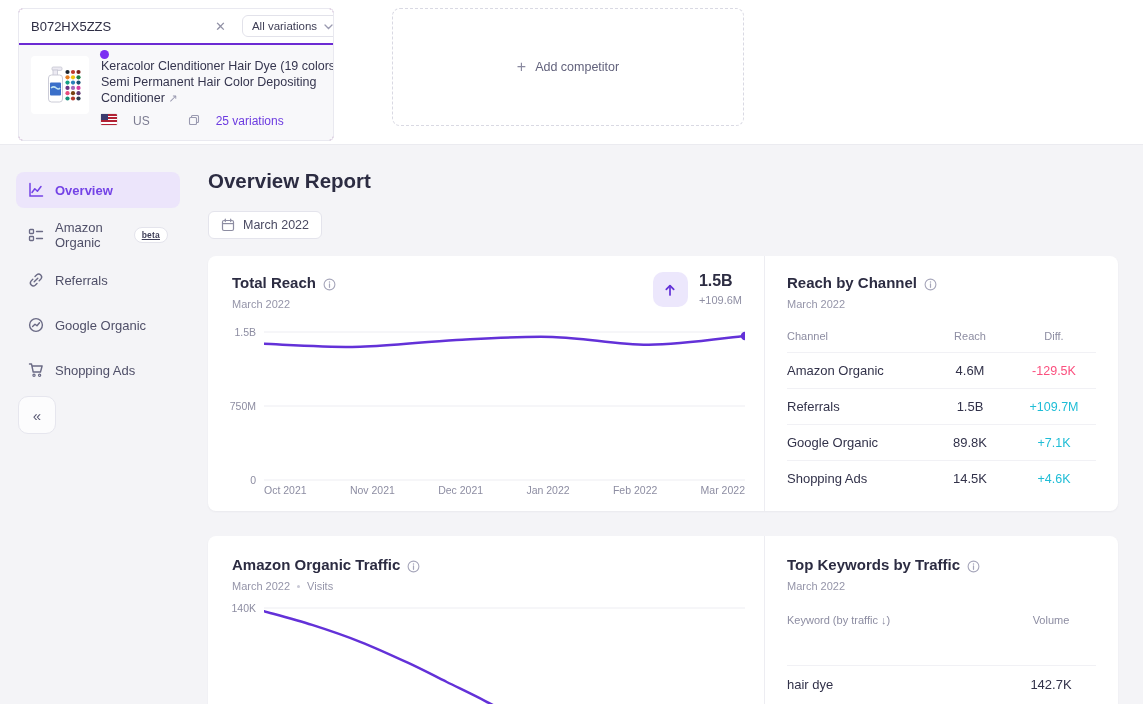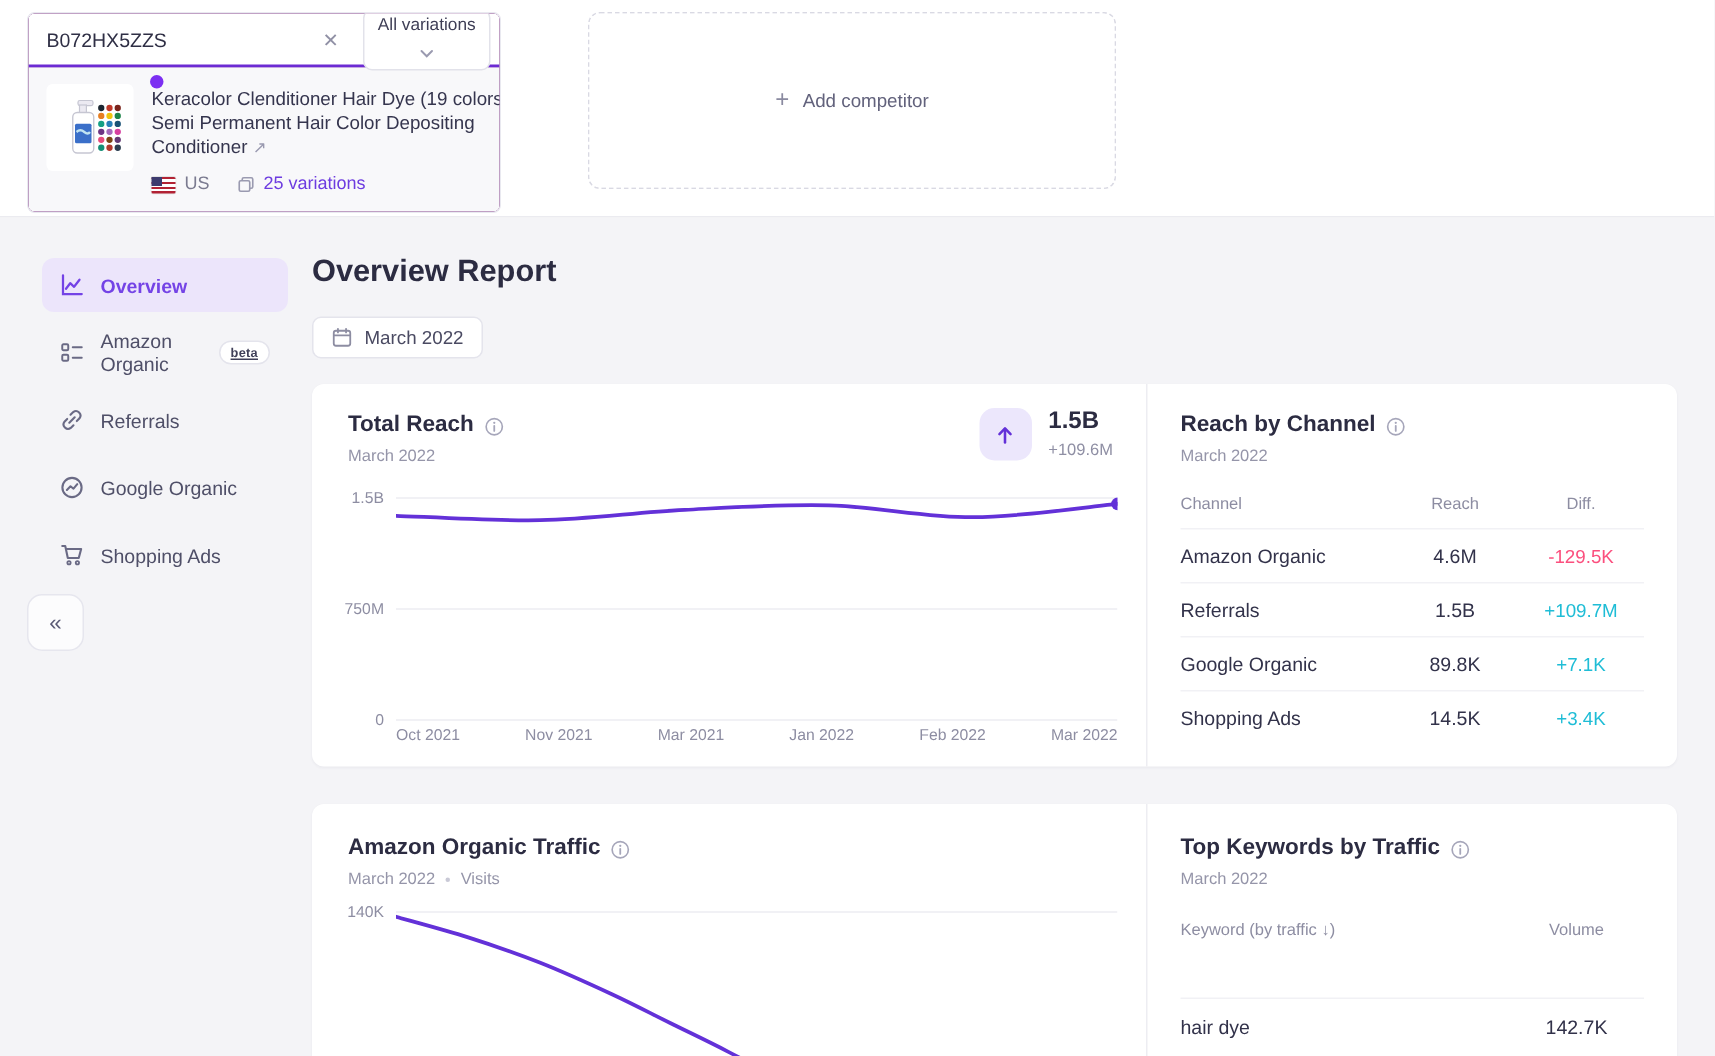--- a/index.html
+++ b/index.html
@@ -10,38 +10,38 @@
     font-family: "Liberation Sans", sans-serif;
     color: #2c2c42;
   }
   
   .topbar { position:absolute; left:0; top:0; width:1143px; height:145px; background:#fff; border-bottom:1px solid #ebebf0; }
   .search-card { position:absolute; left:18px; top:8px; width:316px; border:1px solid #e9e9f0; border-radius:5px; background:#701a75; overflow:hidden; }
   .search-row { height:36px; background:#fff; display:flex; align-items:center; border-bottom:2px solid #6c2bd3; }
   .asin-input { flex:1; border:none; outline:none; background:transparent; font-size:13px; color:#2f2f45; padding:0 8px 0 12px; font-family:"Liberation Sans", sans-serif; }
   .clear-btn { width:26px; height:26px; border:none; background:none; color:#9090a5; font-size:13px; cursor:pointer; }
   .vdiv { width:1px; height:18px; background:#e4e4ec; margin:0 4px; }
-  .variations-select { margin:0 8px; border:1px solid #e2e2ea; border-radius:6px; padding:4px 9px; font-size:11.5px; color:#3e3e55; display:flex; align-items:center; gap:7px; background:#fff; cursor:pointer; white-space:nowrap;flex-direction:column; }
+  .variations-select { margin:0 8px; border:1px solid #e2e2ea; border-radius:6px; padding:4px 9px; font-size:11.5px; color:#3e3e55; display:flex; align-items:center; gap:7px; background:#fff; cursor:pointer; white-space:nowrap; }
   .variations-select .chev { color:#9a9ab0; }
   .product-row { display:flex; padding:11px 12px 12px; gap:12px; background:#f8f8fa; }
   .product-img { width:58px; height:58px; min-width:58px; background:#fff; border-radius:4px; display:flex; align-items:center; justify-content:center; }
   .product-info { position:relative; padding-top:2px; }
   .series-dot { position:absolute; left:-1px; top:-6px; width:9px; height:9px; border-radius:50%; background:#7c2ff2; }
   .product-title { font-size:12.5px; line-height:16px; color:#35354e; font-weight:500; width:268px; cursor:pointer; }
   .ext-arrow { color:#9a9ab0; font-size:11px; }
-  .product-meta { margin-top:8px; display:flex; align-items:flex-end; gap:6px; font-size:12px; color:#7b7b90; }
+  .product-meta { margin-top:8px; display:flex; align-items:flex-start; gap:16px; font-size:12px; color:#7b7b90; }
   .flag { width:16px; height:11px; border-radius:1px; position:relative; background:repeating-linear-gradient(#b22234 0 1.6px,#fff 1.6px 3.2px); box-shadow:0 0 0 0.5px #ddd; }
   .flag::after { content:""; position:absolute; left:0; top:0; width:7px; height:6px; background:#3c3b6e; }
   .variations-link { color:#6d3ce0; cursor:pointer; }
   .meta-gap { width:6px; }
   .add-competitor { position:absolute; left:392px; top:8px; width:352px; height:118px; border:1px dashed #d9d9e3; border-radius:8px; background:#fff; display:flex; align-items:center; justify-content:center; gap:9px; color:#62627c; font-size:12.5px; cursor:pointer; }
   .plus-glyph { color:#8a8aa0; font-size:16px; font-weight:400; line-height:1; }
   
   .sidebar { position:absolute; left:0; top:145px; width:208px; bottom:0; padding-top:27px; }
-  .nav-item { width:164px; height:36px; margin:0 0 9px 28px; display:flex; align-items:center; gap:11px; padding:0 12px; border-radius:8px; font-size:13px; color:#4f4f68; cursor:pointer; }
+  .nav-item { width:164px; height:36px; margin:0 0 9px 16px; display:flex; align-items:center; gap:11px; padding:0 12px; border-radius:8px; font-size:13px; color:#4f4f68; cursor:pointer; }
   .nav-item .nicon { display:flex; color:#6a6a85; }
   .nav-item.active { background:#ece5fb; color:#7443e6; font-weight:600; }
   .nav-item.active .nicon { color:#7443e6; }
   .beta-badge { margin-left:6px; padding:2px 7px; border:1px solid #e4e4ec; border-radius:9px; font-size:8.5px; font-weight:700; color:#3f3f58; background:#fff; letter-spacing:.2px;text-decoration:underline; }
   .collapse-btn { position:absolute; left:18px; top:251px; width:38px; height:38px; background:#fcfcfd; border:1px solid #e6e6ee; border-radius:10px; color:#5a5a75; font-size:15px; display:flex; align-items:center; justify-content:center; cursor:pointer; }
   
   .main { position:absolute; left:208px; top:145px; right:0; bottom:0; }
   .page-title { position:absolute; left:0; top:24px; font-size:20.5px; font-weight:700; color:#2c2c42; }
   .date-btn { position:absolute; left:0; top:66px; height:28px; padding:0 12px; display:flex; gap:8px; align-items:center; background:#fff; border:1px solid #e4e4ec; border-radius:6px; font-size:12.5px; color:#4a4a62; cursor:pointer; }
   .date-btn .dicon { display:flex; color:#8d8da2; }
@@ -270,21 +270,21 @@
         <svg class="plot-svg" width="481" height="160" viewBox="0 0 481 160">
           <line class="gridline" x1="0" y1="8" x2="481" y2="8"></line>
           <line class="gridline" x1="0" y1="82" x2="481" y2="82"></line>
           <line class="gridline" x1="0" y1="156" x2="481" y2="156"></line>
         <path d="M0,19.839999999999996C16.033333333333335,20.33333333333333 64.13333333333333,23.457777777777775 96.2,22.799999999999997C128.26666666666668,22.14222222222222 160.33333333333334,17.53777777777778 192.4,15.893333333333334C224.46666666666667,14.24888888888889 256.5333333333333,12.111111111111109 288.59999999999997,12.933333333333332C320.66666666666663,13.755555555555555 352.73333333333335,20.991111111111113 384.8,20.826666666666668C416.8666666666667,20.662222222222223 464.9666666666667,13.42666666666666 481,11.946666666666658" fill="none" stroke="#6331d8" stroke-width="2.5" stroke-linecap="round"></path>
             <circle cx="481" cy="11.946666666666658" r="4.2" fill="#6331d8"></circle>
           </svg>
         <div class="xlabels">
           <span>Oct 2021</span>
           <span>Nov 2021</span>
-          <span>Mar 2021</span>
+          <span>Dec 2021</span>
           <span>Jan 2022</span>
           <span>Feb 2022</span>
           <span>Mar 2022</span>
         </div>
       </div>
     </div>
 
     <div class="card-right">
       <div class="sec-title-row">
         <span class="sec-title">Reach by Channel</span>
@@ -317,21 +317,21 @@
           <span class="col-r diff pos">+109.7M</span>
         </div>
         <div class="trow reach">
           <span>Google Organic</span>
           <span class="col-r">89.8K</span>
           <span class="col-r diff pos">+7.1K</span>
         </div>
         <div class="trow reach">
           <span>Shopping Ads</span>
           <span class="col-r">14.5K</span>
-          <span class="col-r diff pos">+3.4K</span>
+          <span class="col-r diff pos">+4.6K</span>
         </div>
       </div>
     </div>
   </div>
 
   <div class="card row2">
 
     <div class="card-left" style="padding-top:20px">
       <div class="sec-title-row">
         <span class="sec-title">Amazon Organic Traffic</span>

